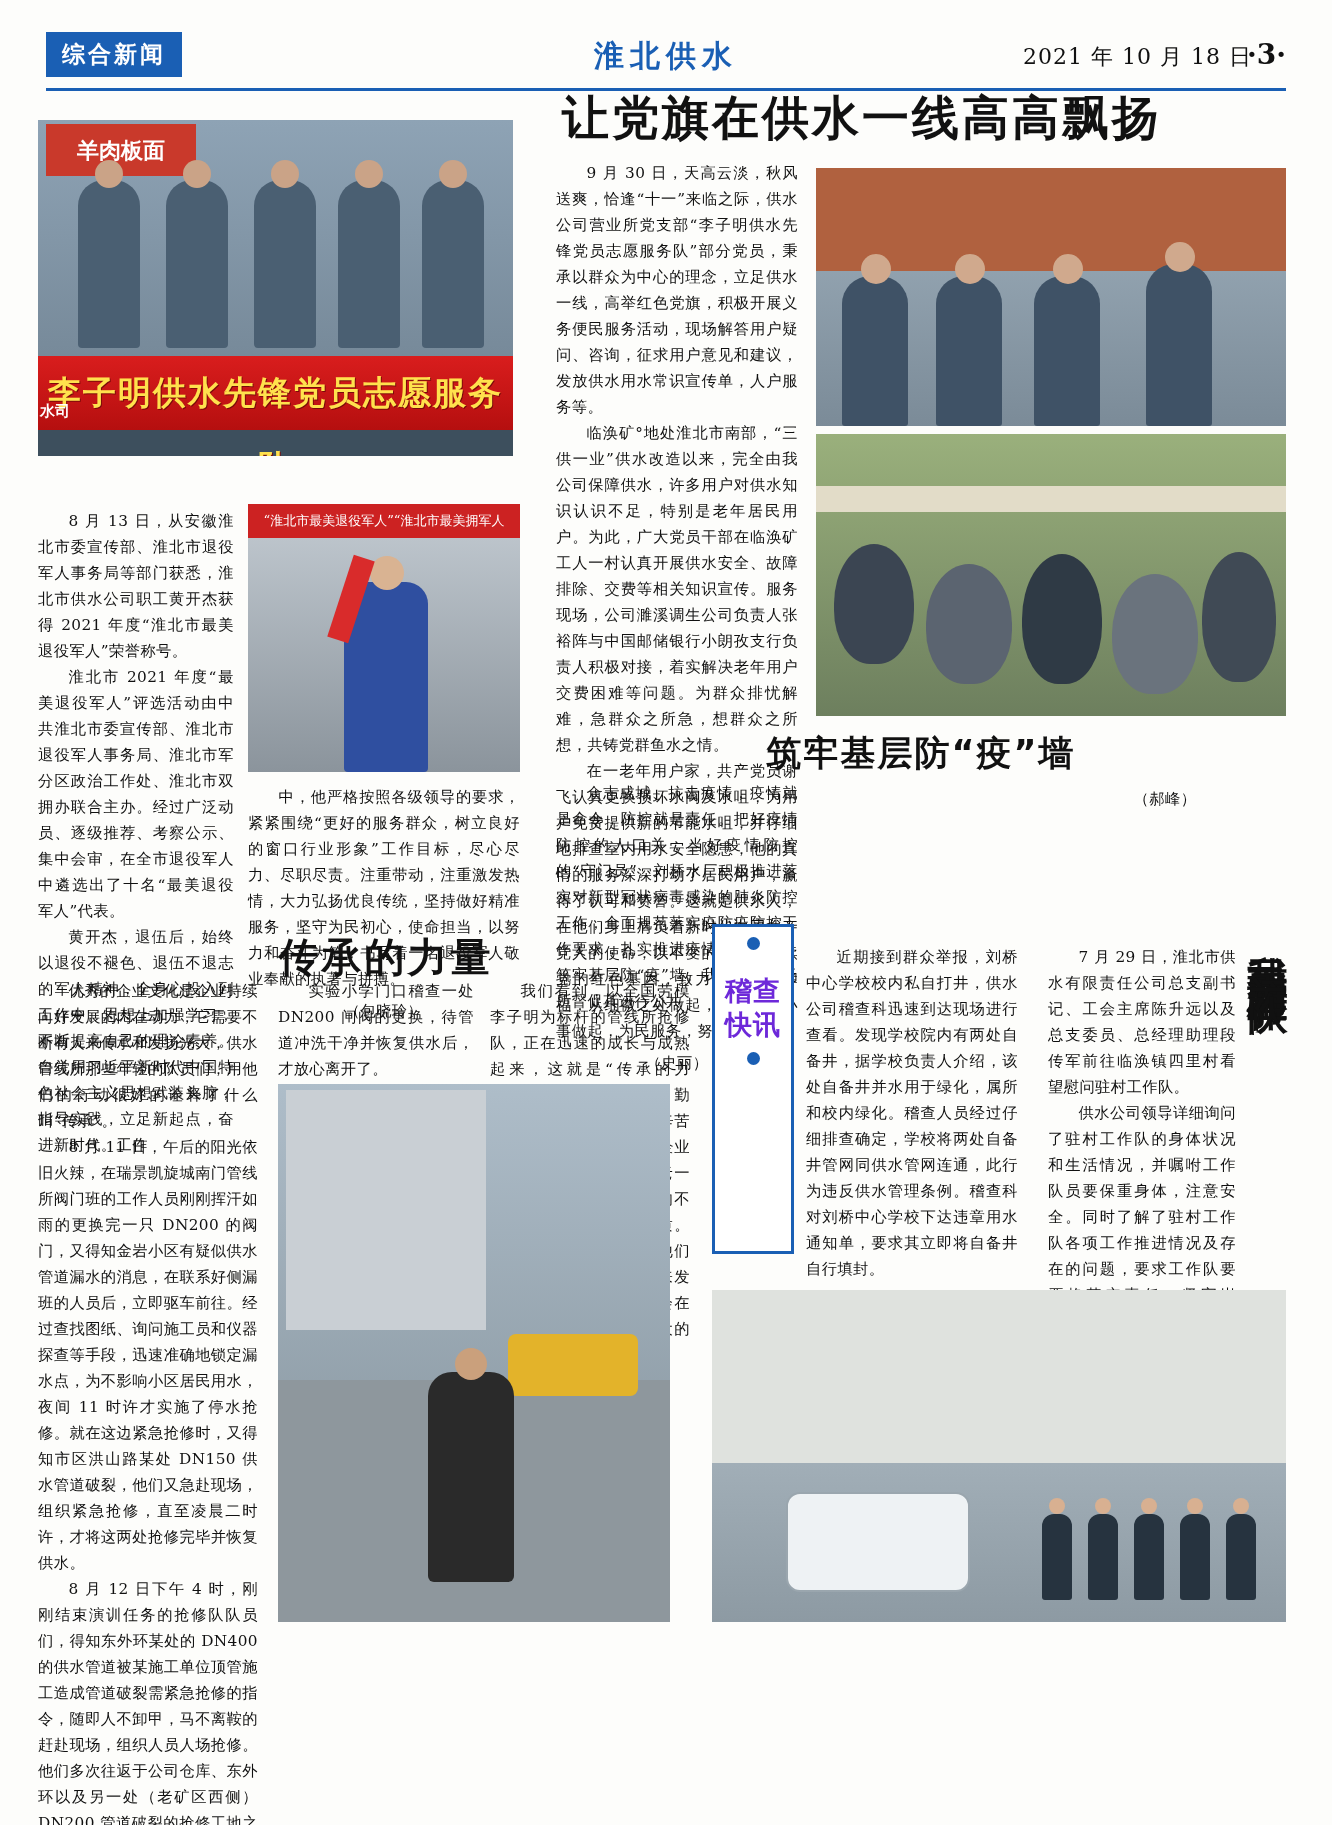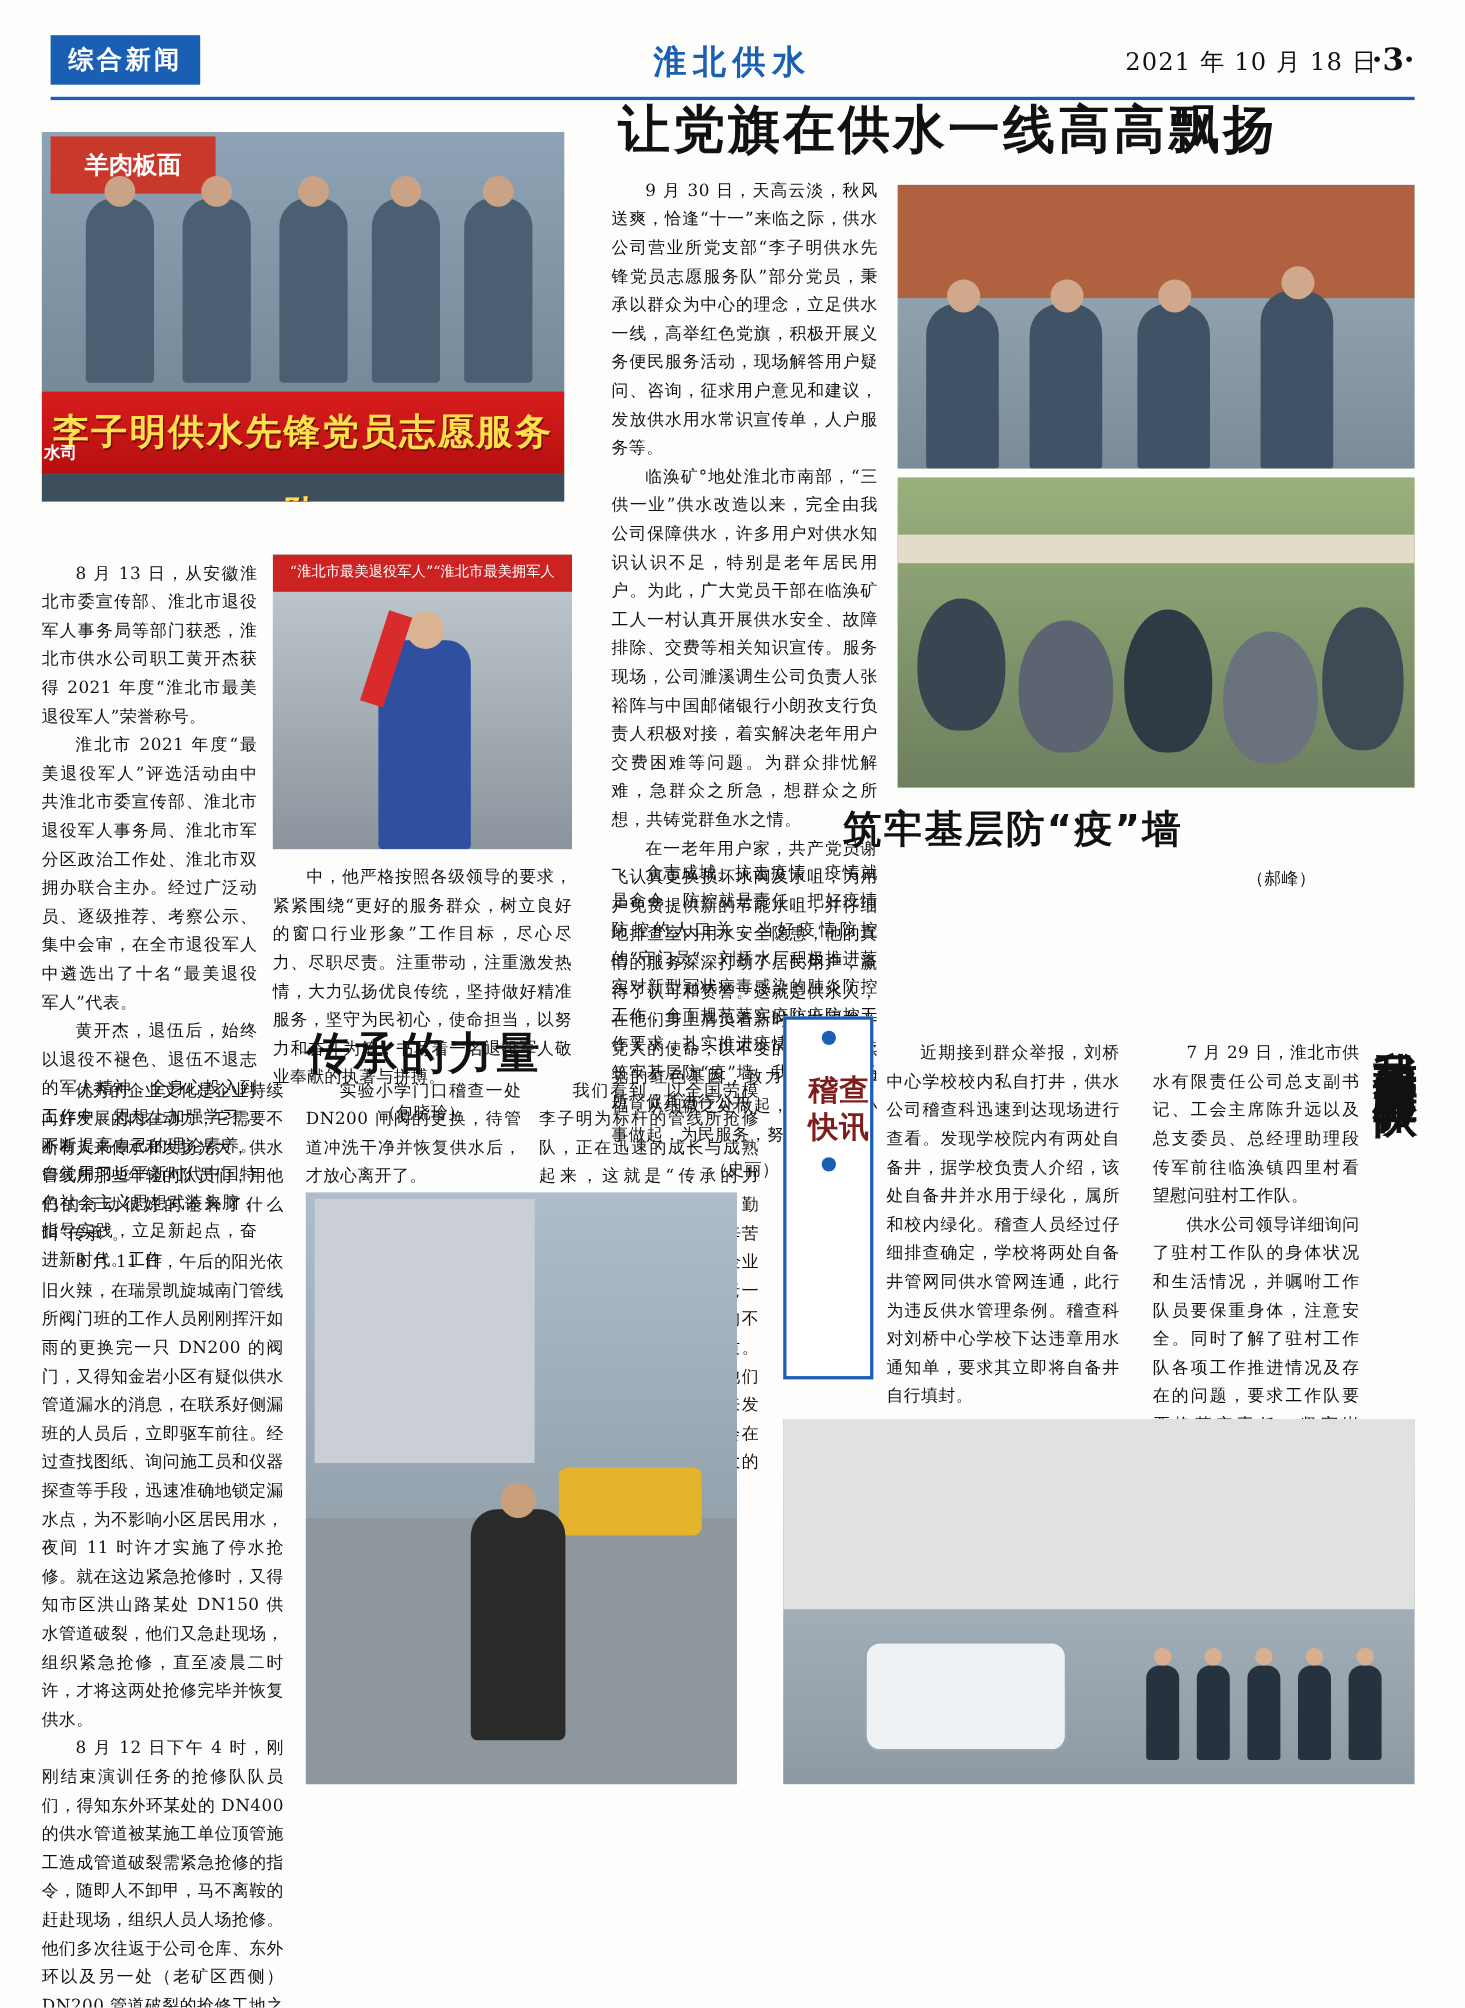--- a/index.html
+++ b/index.html
@@ -117,24 +117,23 @@
   #photo-worker .man:after{content:"";position:absolute;left:27px;top:-24px;width:32px;height:32px;border-radius:50%;background:#caa07c;}
   #photo-worker .car{position:absolute;left:230px;top:250px;width:130px;height:62px;background:#e3b32a;border-radius:8px;}
 
   
   .bulletin{
     position:absolute;left:712px;top:924px;width:82px;height:330px;
     border:3px solid #1a5fb4;box-sizing:border-box;background:#fff;
     text-align:center;
   }
   .bulletin .txt{
-    font-size:27px;font-weight:bold;color:#7f1d1d;line-height:34px;
+    font-size:27px;font-weight:bold;color:#6d28d9;line-height:34px;
     letter-spacing:1px;padding-top:14px;
     font-family:Liberation Sans, sans-serif;
-    text-align:right;
   }
   .bulletin .dot{width:13px;height:13px;border-radius:50%;background:#1a5fb4;margin:10px auto;}
 
   
   .h-vert{
     position:absolute;right:36px;top:924px;width:56px;height:420px;
     writing-mode:vertical-rl;text-orientation:upright;
     font-size:40px;letter-spacing:4px;line-height:56px;
   }
 

